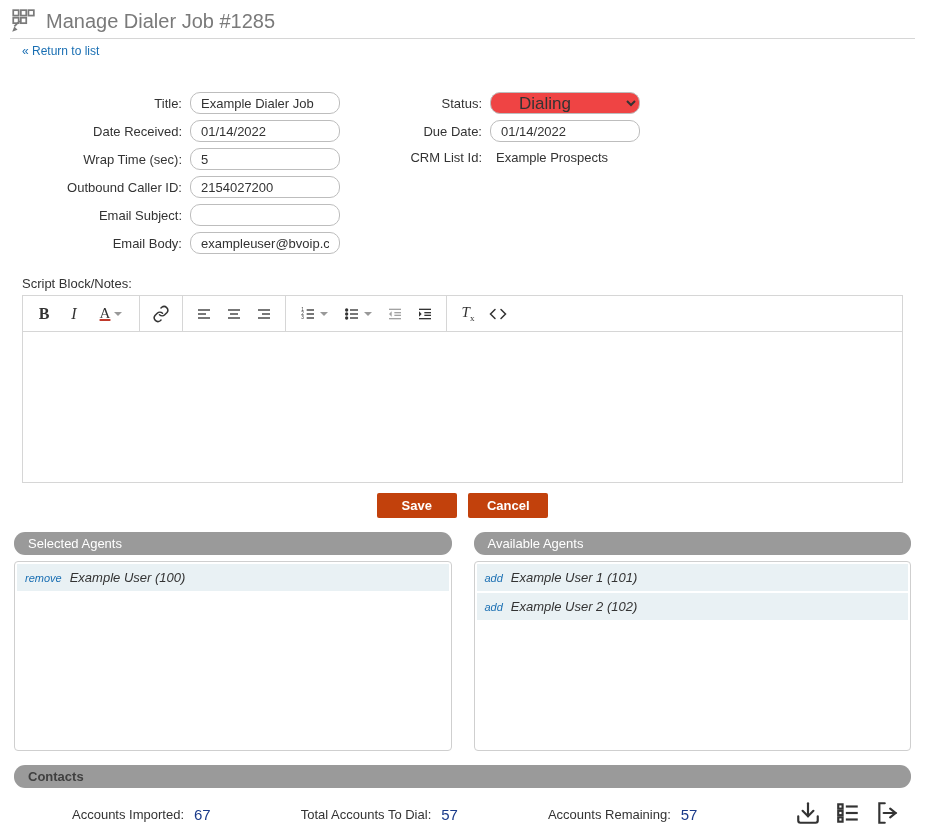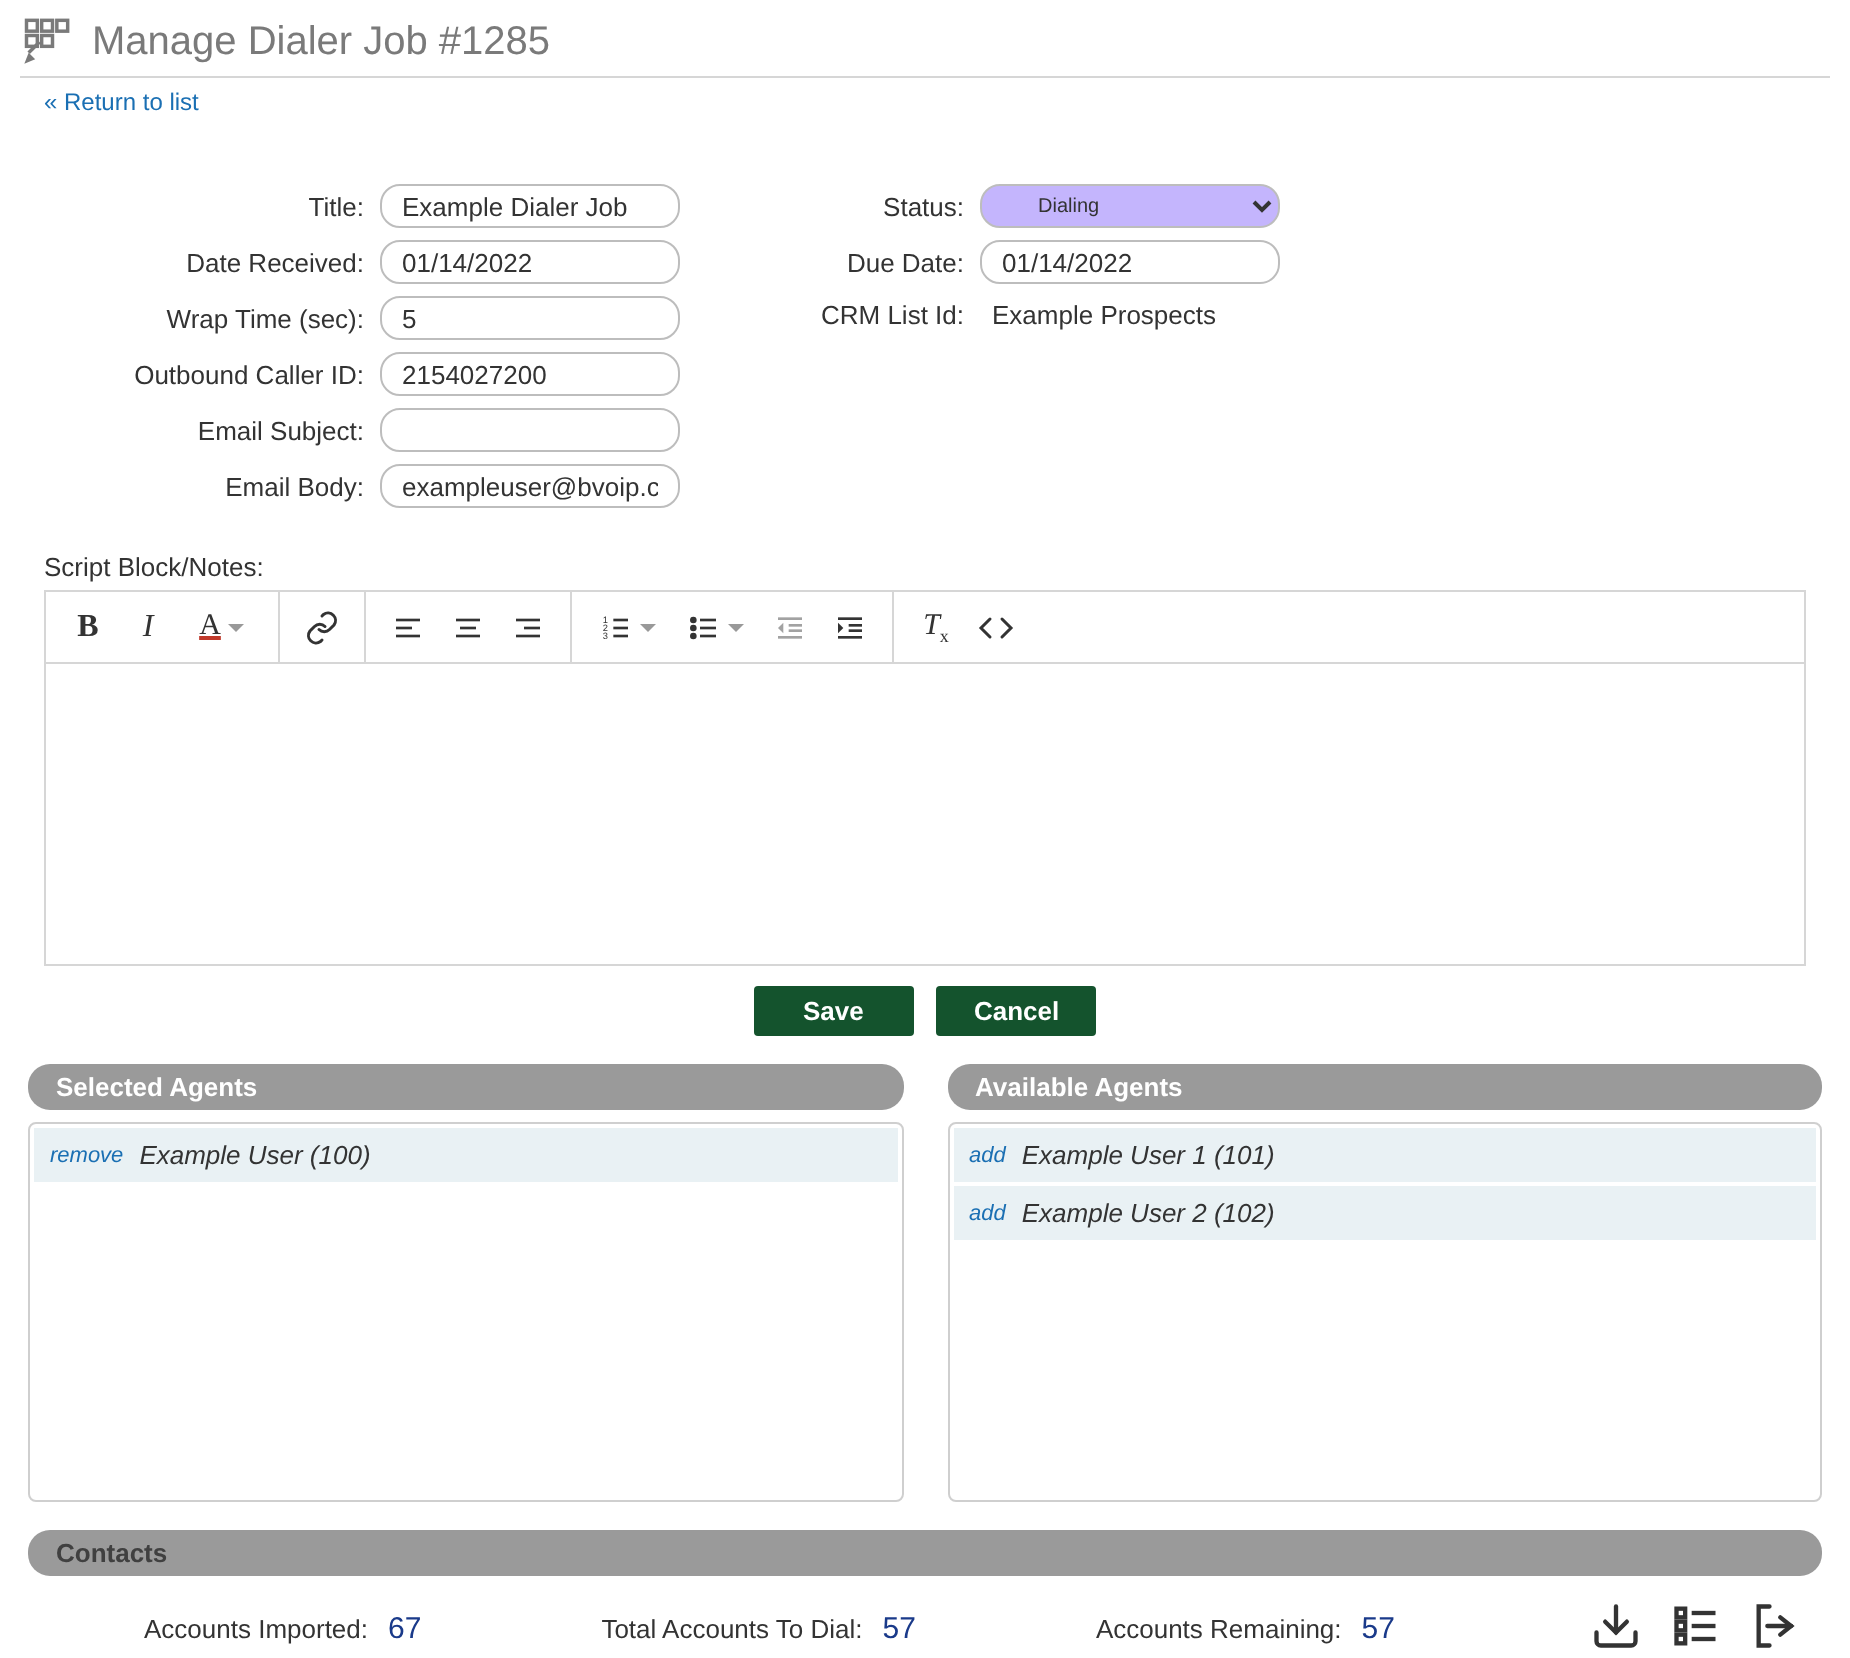--- a/index.html
+++ b/index.html
@@ -60,24 +60,24 @@
     padding: 2px 10px;
     font-size: 13px;
     width: 150px;
     color: #333;
   }
   .form-select {
     border: 1px solid #bdbdbd;
     border-radius: 10px;
     height: 22px;
     padding: 0 24px;
-    font-size: 10px;
+    font-size: 17px;
     width: 150px;
     color: #333;
-    background: #c4b5fd;
+    background: #ef4444;
   }
   .form-static {
     padding: 2px 6px;
     color: #333;
   }
   .script-label {
     margin: 16px 0 4px 12px;
     color: #333;
   }
   .editor-wrap {
@@ -118,21 +118,21 @@
   }
   .editor-body {
     height: 150px;
     background: #fff;
   }
   .btn-row {
     text-align: center;
     margin: 10px 0 14px 0;
   }
   .btn {
-    background: #14532d;
+    background: #c2410c;
     color: #fff;
     border: none;
     border-radius: 2px;
     font-size: 13px;
     font-weight: bold;
     padding: 5px 0;
     width: 80px;
     margin: 0 4px;
     cursor: pointer;
   }
@@ -142,21 +142,21 @@
     margin: 0 4px;
   }
   .panel {
     flex: 1;
     display: flex;
     flex-direction: column;
   }
   .panel-header {
     background: #9a9a9a;
     color: #fff;
-    font-weight: bold;
+    font-weight: normal;
     font-size: 13px;
     border-radius: 11px;
     padding: 4px 14px;
     margin-bottom: 6px;
   }
   .panel-body {
     border: 1px solid #cfcfcf;
     border-radius: 4px;
     height: 190px;
     overflow-y: scroll;

